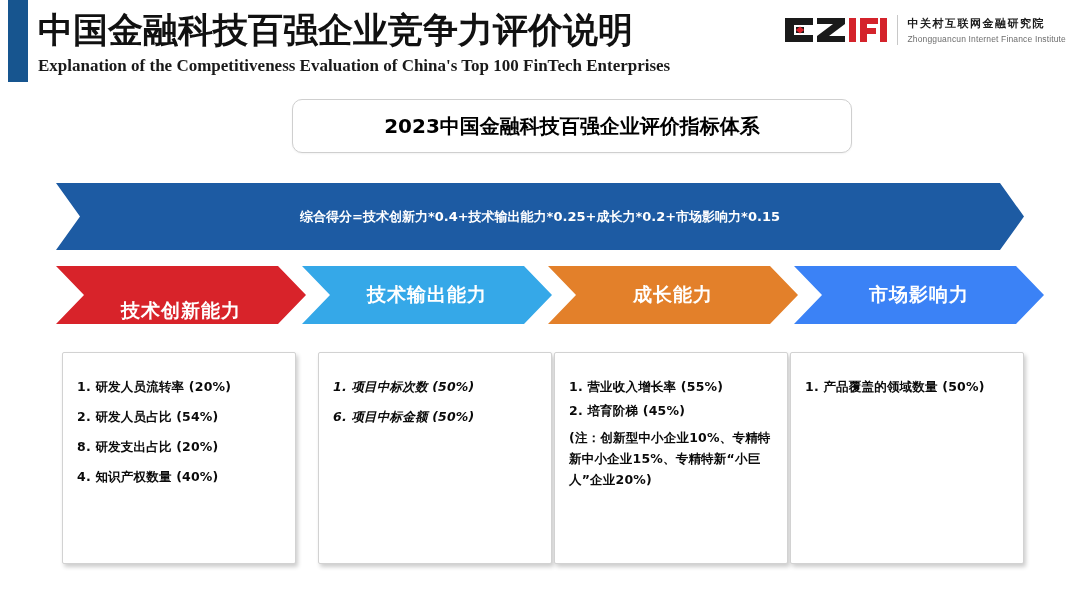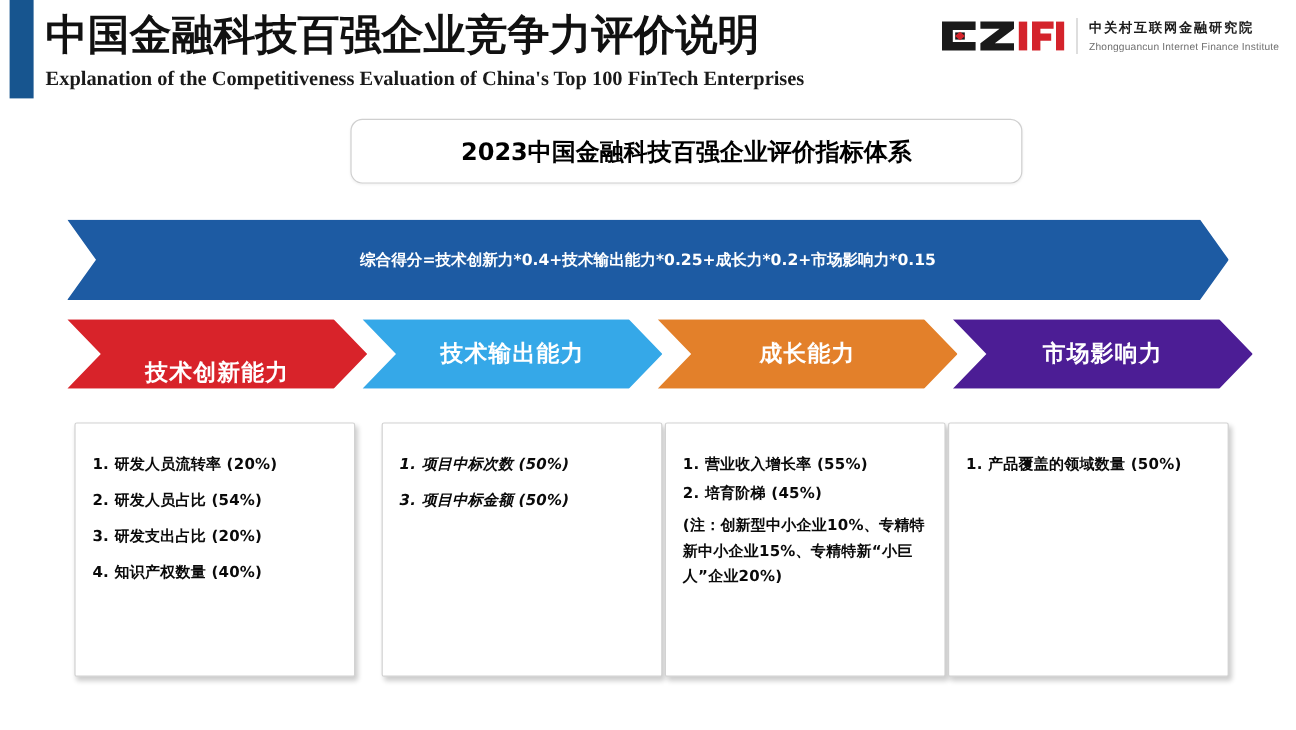--- a/index.html
+++ b/index.html
@@ -155,21 +155,21 @@
     font-family: "DejaVu Sans", "Liberation Sans", sans-serif;
     font-size: 19px;
     font-weight: bold;
     color: #ffffff;
     white-space: nowrap;
     letter-spacing: 1px;
   }
   #chevron-0 { left: 56px;  background: #d8232a; align-items: flex-end; }
   #chevron-1 { left: 302px; background: #35a8e8; }
   #chevron-2 { left: 548px; background: #e3802a; }
-  #chevron-3 { left: 794px; background: #4c1d95; }
+  #chevron-3 { left: 794px; background: #3b82f6; }
 
   
   #card-row {
     position: absolute;
     left: 0; top: 352px;
     width: 1056px; height: 216px;
   }
   .detail-card {
     position: absolute;
     top: 0;
@@ -270,27 +270,27 @@
     <span class="chevron-label">市场影响力</span>
   </div>
 
 </div>
 
 <div id="card-row">
 
   <div class="detail-card" id="card-0">
     <div class="card-line">1. 研发人员流转率 (20%)</div>
     <div class="card-line">2. 研发人员占比 (54%)</div>
-    <div class="card-line">3. 研发支出占比 (20%)</div>
+    <div class="card-line">8. 研发支出占比 (20%)</div>
     <div class="card-line">4. 知识产权数量 (40%)</div>
   </div>
 
   <div class="detail-card" id="card-1">
     <div class="card-line">1. 项目中标次数 (50%)</div>
-    <div class="card-line">3. 项目中标金额 (50%)</div>
+    <div class="card-line">6. 项目中标金额 (50%)</div>
   </div>
 
   <div class="detail-card" id="card-2">
     <div class="card-line tight">1. 营业收入增长率 (55%)</div>
     <div class="card-line tight">2. 培育阶梯 (45%)</div>
     <div class="card-line note">(注：创新型中小企业10%、专精特新中小企业15%、专精特新“小巨人”企业20%)</div>
   </div>
 
   <div class="detail-card" id="card-3">
     <div class="card-line tight">1. 产品覆盖的领域数量 (50%)</div>

